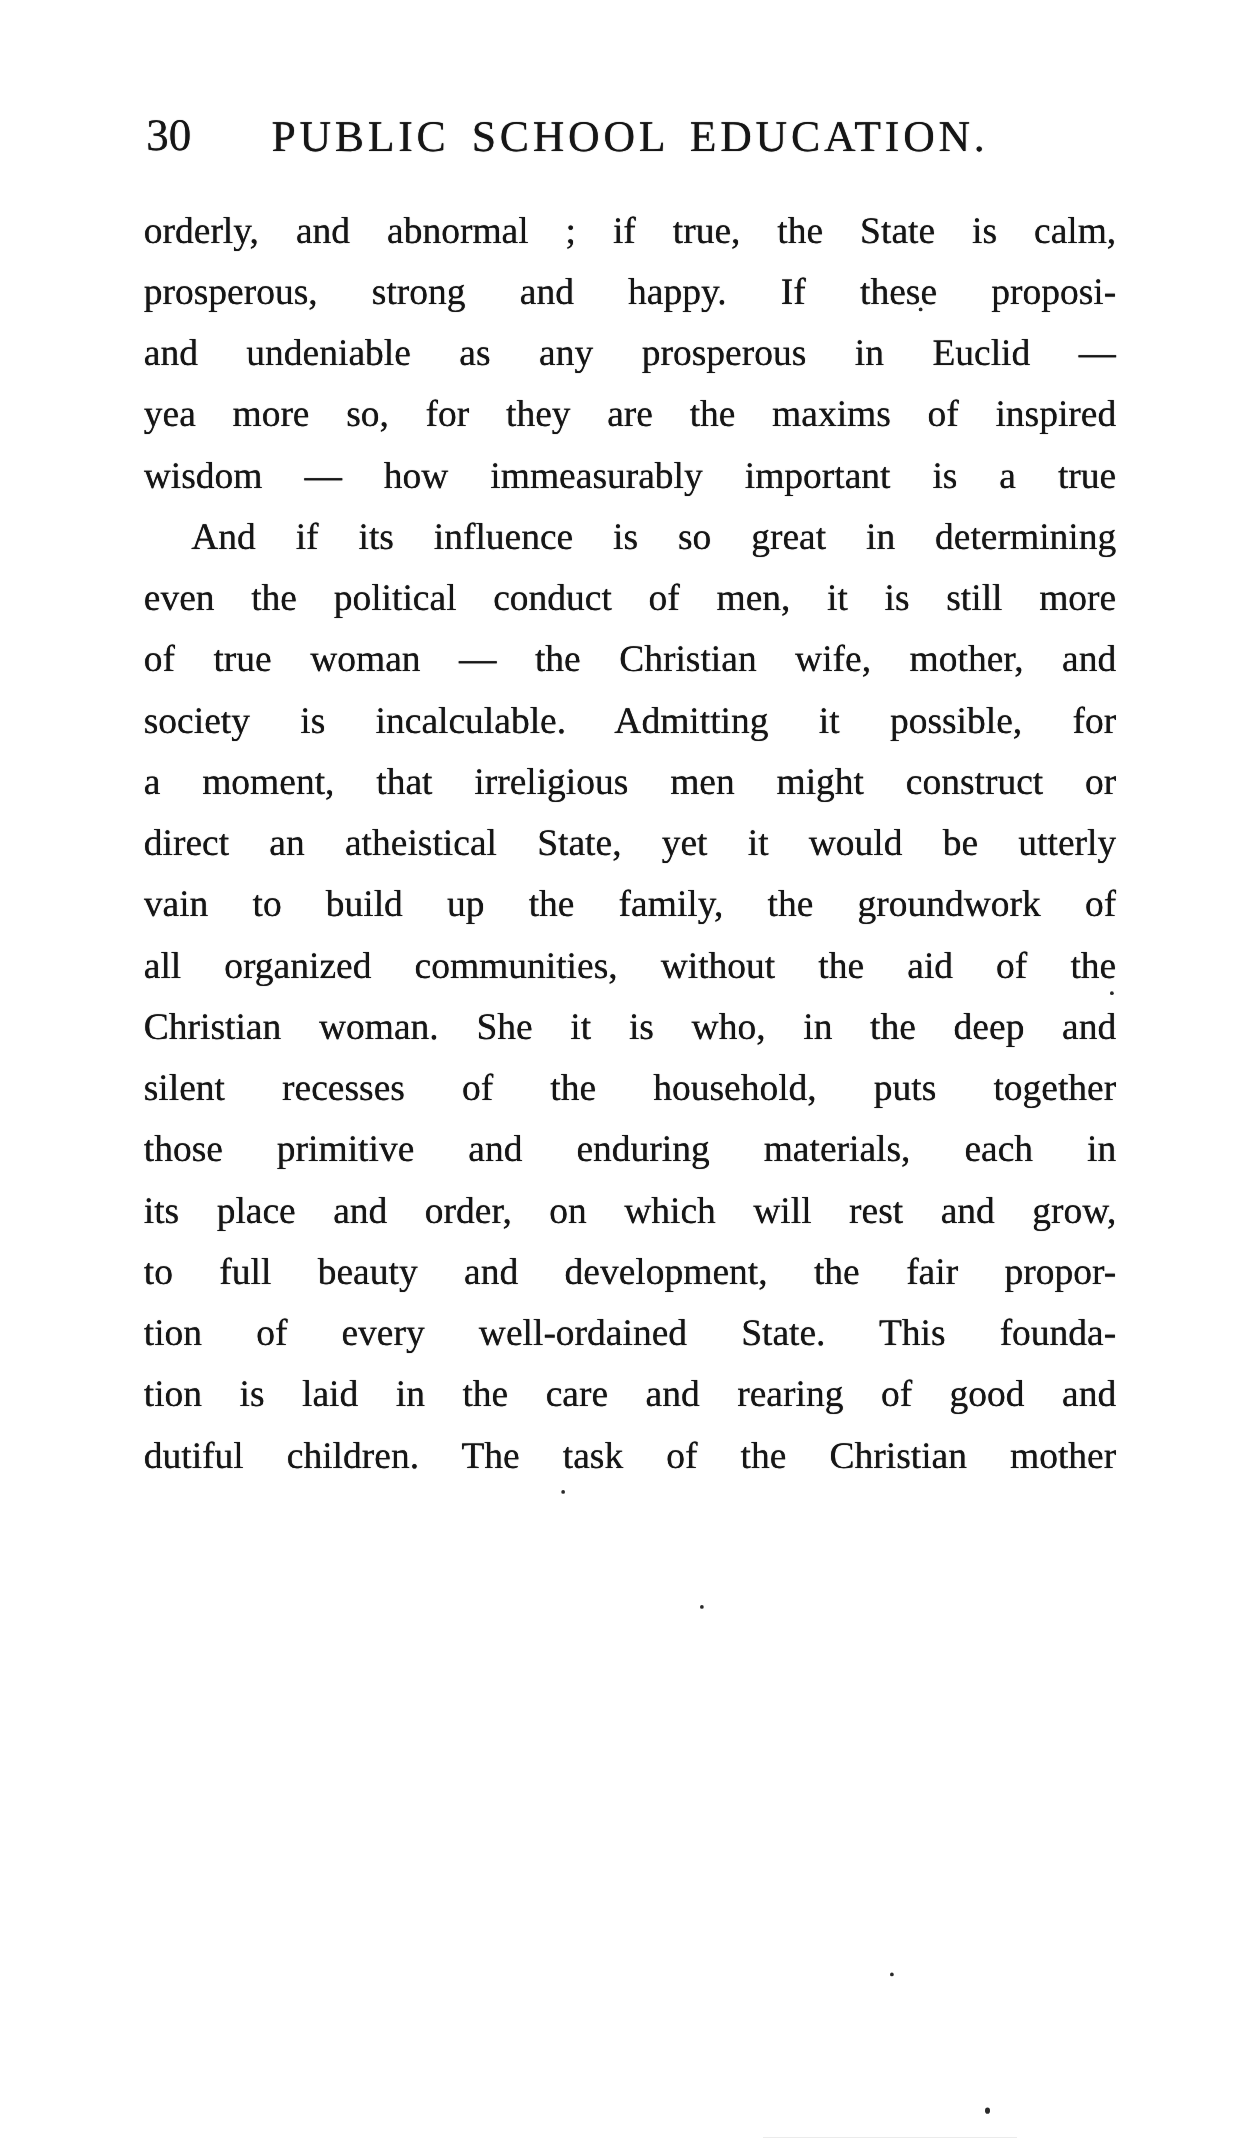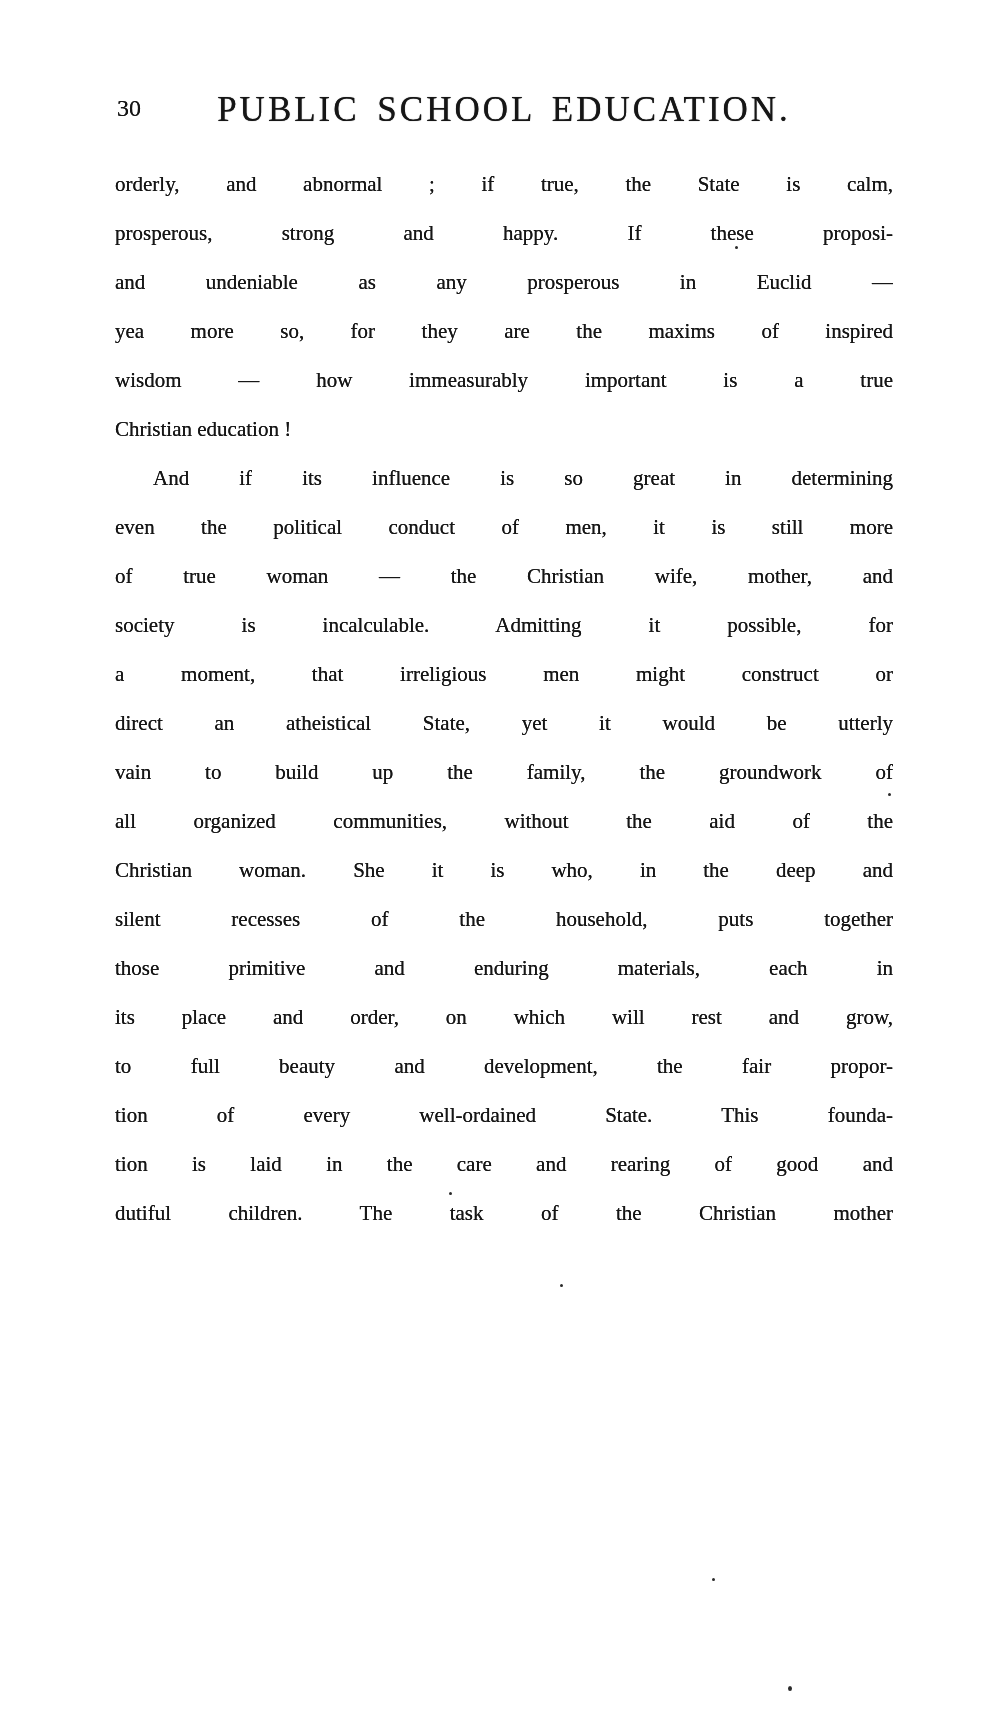--- a/index.html
+++ b/index.html
@@ -17,21 +17,21 @@
     position: absolute;
     top: 88px;
     left: 115px;
     width: 778px;
     height: 44px;
   }
   .page-number {
     position: absolute;
     left: 2px;
     top: 0;
-    font-size: 24px;
+    font-size: 36px;
     line-height: 40px;
     text-shadow: 0 0 0.6px currentColor;
   }
   .running-title {
     position: absolute;
     left: 0;
     right: 0;
     top: 6px;
     text-align: center;
     font-size: 35px;
@@ -42,21 +42,21 @@
   }
   .body-block {
     position: absolute;
     left: 115px;
     top: 160px;
     width: 778px;
   }
   .line {
     height: 49px;
     line-height: 49px;
-    font-size: 21px;
+    font-size: 30px;
     overflow: hidden;
     white-space: normal;
     text-shadow: 0 0 0.6px currentColor;
   }
   .line.justify { text-align: justify; }
   
   .line.justify::after { content: ""; display: inline-block; width: 100%; height: 0; }
   .line.indent { text-indent: 38px; }
   .speck {
     position: absolute;
@@ -75,21 +75,20 @@
   </div>
 
   <div class="body-block">
 
     <div>
       <div class="line justify">orderly, and abnormal ; if true, the State is calm,</div>
       <div class="line justify">prosperous, strong and happy.  If these proposi-</div>
       <div class="line justify">and undeniable as any prosperous in Euclid —</div>
       <div class="line justify">yea more so, for they are the maxims of inspired</div>
       <div class="line justify">wisdom — how immeasurably important is a true</div>
-      <div class="line">Christian education !</div>
     </div>
 
     <div>
       <div class="line justify indent">And if its influence is so great in determining</div>
       <div class="line justify">even the political conduct of men, it is still more</div>
       <div class="line justify">of true woman — the Christian wife, mother, and</div>
       <div class="line justify">society is incalculable.  Admitting it possible, for</div>
       <div class="line justify">a moment, that irreligious men might construct or</div>
       <div class="line justify">direct an atheistical State, yet it would be utterly</div>
       <div class="line justify">vain to build up the family, the groundwork of</div>

